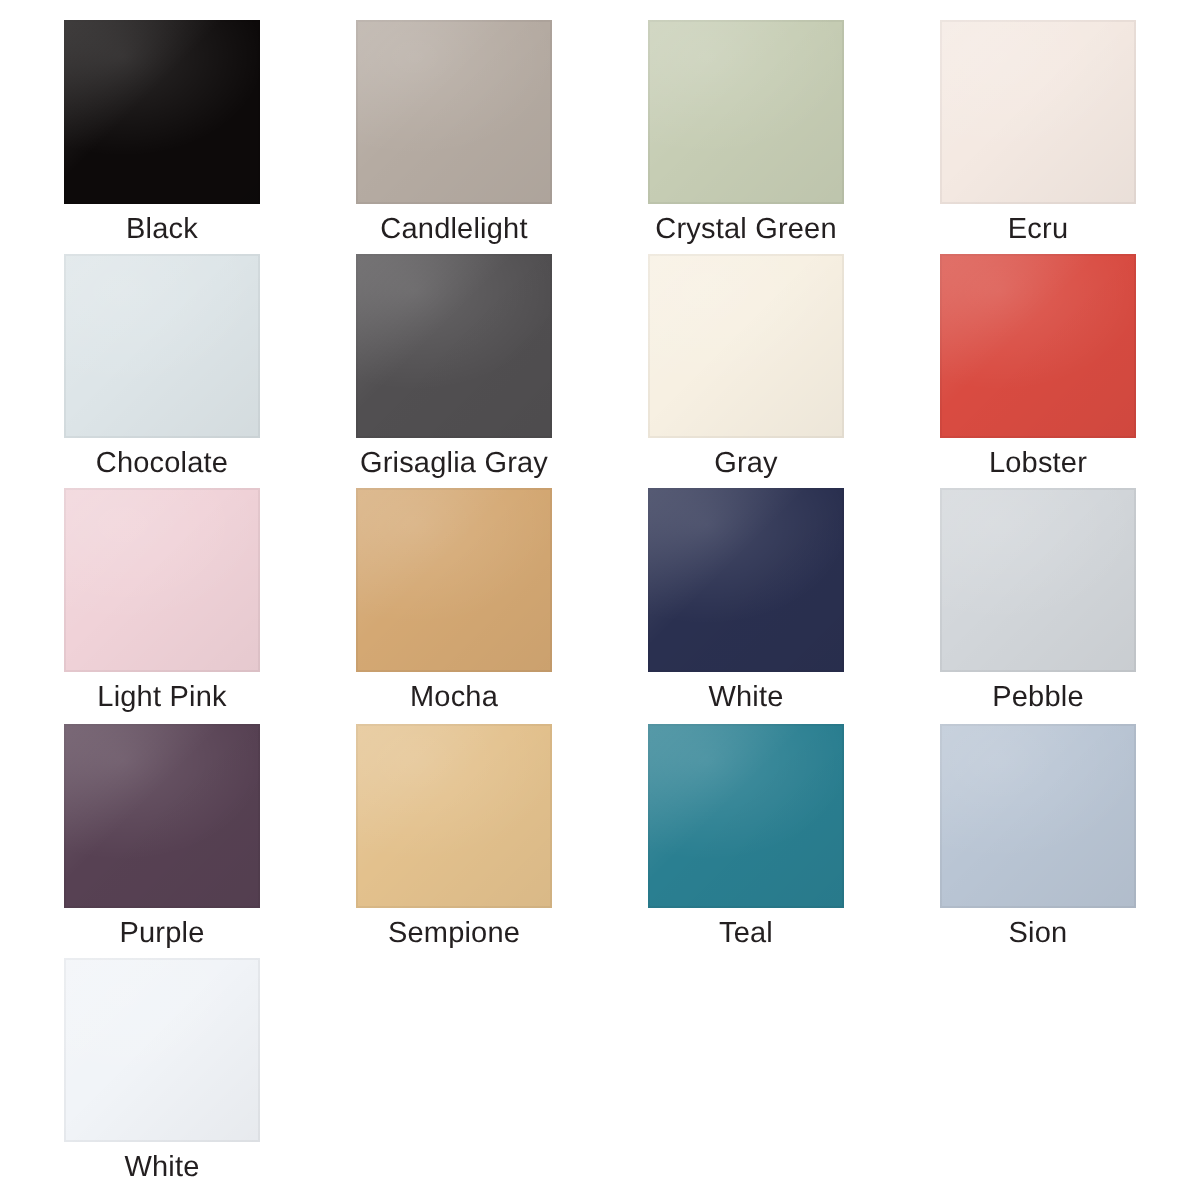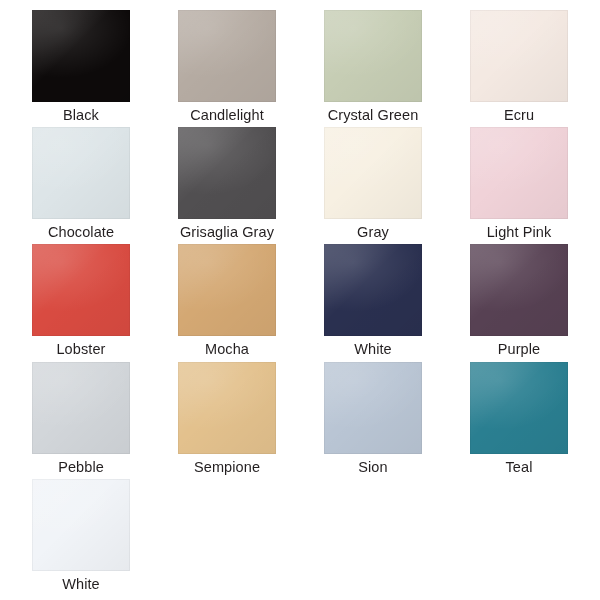--- a/index.html
+++ b/index.html
@@ -91,52 +91,52 @@
     </div>
     <div class="swatch-cell">
       <div class="swatch-chip" style="background-color: rgb(81, 79, 81);"></div>
       <div class="swatch-label">Grisaglia Gray</div>
     </div>
     <div class="swatch-cell">
       <div class="swatch-chip" style="background-color: rgb(247, 240, 226);"></div>
       <div class="swatch-label">Gray</div>
     </div>
     <div class="swatch-cell">
+      <div class="swatch-chip" style="background-color: rgb(217, 75, 65);"></div>
+      <div class="swatch-label">Lobster</div>
+    </div>
+    <div class="swatch-cell">
       <div class="swatch-chip" style="background-color: rgb(240, 210, 216);"></div>
       <div class="swatch-label">Light Pink</div>
-    </div>
-    <div class="swatch-cell">
-      <div class="swatch-chip" style="background-color: rgb(217, 75, 65);"></div>
-      <div class="swatch-label">Lobster</div>
     </div>
     <div class="swatch-cell">
       <div class="swatch-chip" style="background-color: rgb(212, 168, 115);"></div>
       <div class="swatch-label">Mocha</div>
     </div>
     <div class="swatch-cell">
       <div class="swatch-chip" style="background-color: rgb(42, 48, 80);"></div>
       <div class="swatch-label">White</div>
     </div>
     <div class="swatch-cell">
+      <div class="swatch-chip" style="background-color: rgb(210, 214, 218);"></div>
+      <div class="swatch-label">Pebble</div>
+    </div>
+    <div class="swatch-cell">
       <div class="swatch-chip" style="background-color: rgb(87, 65, 83);"></div>
       <div class="swatch-label">Purple</div>
-    </div>
-    <div class="swatch-cell">
-      <div class="swatch-chip" style="background-color: rgb(210, 214, 218);"></div>
-      <div class="swatch-label">Pebble</div>
     </div>
     <div class="swatch-cell">
       <div class="swatch-chip" style="background-color: rgb(227, 193, 141);"></div>
       <div class="swatch-label">Sempione</div>
     </div>
     <div class="swatch-cell">
+      <div class="swatch-chip" style="background-color: rgb(42, 127, 145);"></div>
+      <div class="swatch-label">Teal</div>
+    </div>
+    <div class="swatch-cell">
       <div class="swatch-chip" style="background-color: rgb(185, 197, 212);"></div>
       <div class="swatch-label">Sion</div>
-    </div>
-    <div class="swatch-cell">
-      <div class="swatch-chip" style="background-color: rgb(42, 127, 145);"></div>
-      <div class="swatch-label">Teal</div>
     </div>
     <div class="swatch-cell">
       <div class="swatch-chip" style="background-color: rgb(241, 244, 248);"></div>
       <div class="swatch-label">White</div>
     </div>
   </div>
 
 </body></html>

